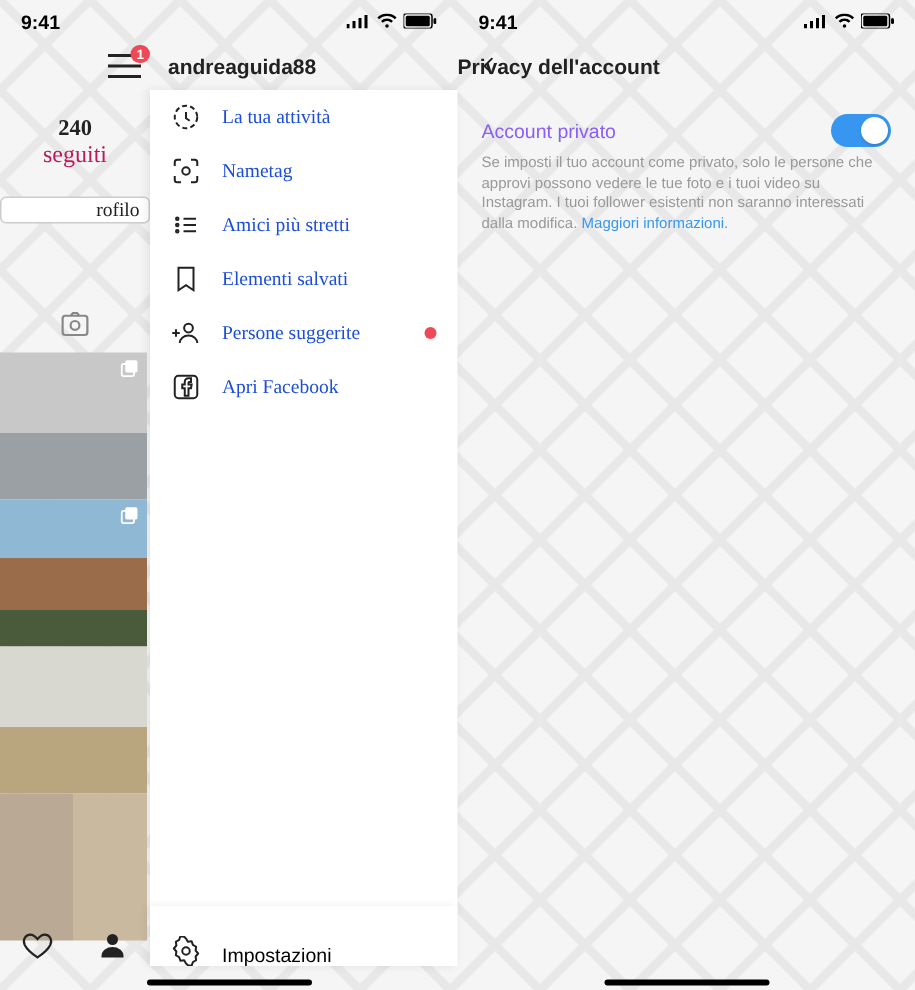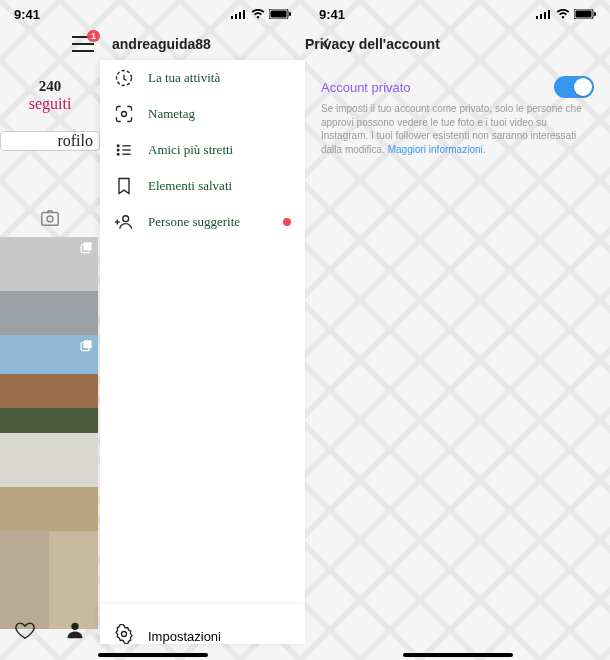--- a/index.html
+++ b/index.html
@@ -92,21 +92,21 @@
   .stat {
     text-align: center;
     margin-top: 18px;
   }
   .stat-num { font-size: 15px; font-weight: 700; color:#222;}
   .stat-label { font-size: 16px; color: #be185d; }
   .edit-btn {
     margin-top: 18px;
     border: 1px solid #ccc;
     border-radius: 4px;
-    font-size: 16px;
+    font-size: 13px;
     color:#222;
     height: 26px;
     display: flex; align-items:flex-end; justify-content:flex-end;
     padding-right: 6px;
     background: #fff;
   }
   .grid-icon-row {
     margin-top: 56px;
     display:flex; justify-content:center;
   }
@@ -128,21 +128,21 @@
     top:4px; right:4px;
     width:14px; height:14px;
   }
   .menu-item {
     display: flex;
     align-items: center;
     gap: 14px;
     height: 36px;
     padding-left: 14px;
     font-size: 13px;
-    color:#14532d;
+    color:#1d4ed8;
     position: relative;
   }
   .menu-item .dot {
     width: 8px; height:8px; border-radius:50%;
     background: #ed4956;
     position:absolute;
     right: 14px;
   }
   .settings-row {
     position: absolute;
@@ -357,20 +357,29 @@
           <svg width="20" height="20" viewBox="0 0 24 24" fill="none" stroke="#222" stroke-width="1.6">
               <circle cx="14" cy="8" r="3.5"></circle>
               <path d="M7 20c0-3.3 3.1-6 7-6s7 2.7 7 6"></path>
               <line x1="4" y1="9" x2="4" y2="15"></line>
               <line x1="1" y1="12" x2="7" y2="12"></line>
             </svg>
         </span>
         <span>Persone suggerite</span>
         <span class="dot"></span>
       </div>
+      <div class="menu-item">
+        <span class="icon">
+          <svg width="20" height="20" viewBox="0 0 24 24" fill="none" stroke="#222" stroke-width="1.6">
+              <rect x="3" y="3" width="18" height="18" rx="3"></rect>
+              <path d="M14 8h2V5h-2c-1.7 0-3 1.3-3 3v2H9v3h2v6h3v-6h2l.5-3H14V8.5c0-.3.2-.5.5-.5"></path>
+            </svg>
+        </span>
+        <span>Apri Facebook</span>
+      </div>
     </div>
   </div>
 
   <div class="settings-row">
     <span class="icon">
       <svg width="20" height="20" viewBox="0 0 24 24" fill="none" stroke="#222" stroke-width="1.6">
           <circle cx="12" cy="12" r="3"></circle>
           <path d="M12 2l1.5 2.6 3-.4 1 2.9 2.6 1.5-.4 3 2 2.4-2 2.4.4 3-2.6 1.5-1 2.9-3-.4L12 22l-1.5-2.6-3 .4-1-2.9L3.9 15.4l.4-3-2-2.4 2-2.4-.4-3L6.5 3.1l1-2.9 3 .4L12 2z" stroke-linejoin="round"></path>
         </svg>
     </span>

